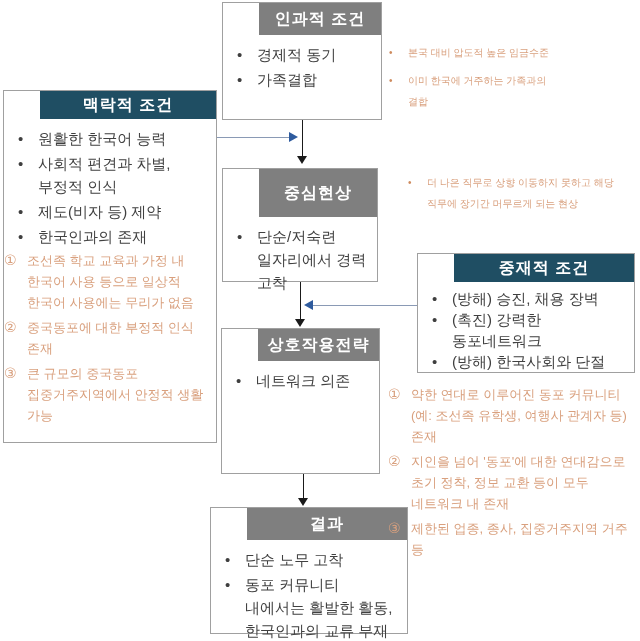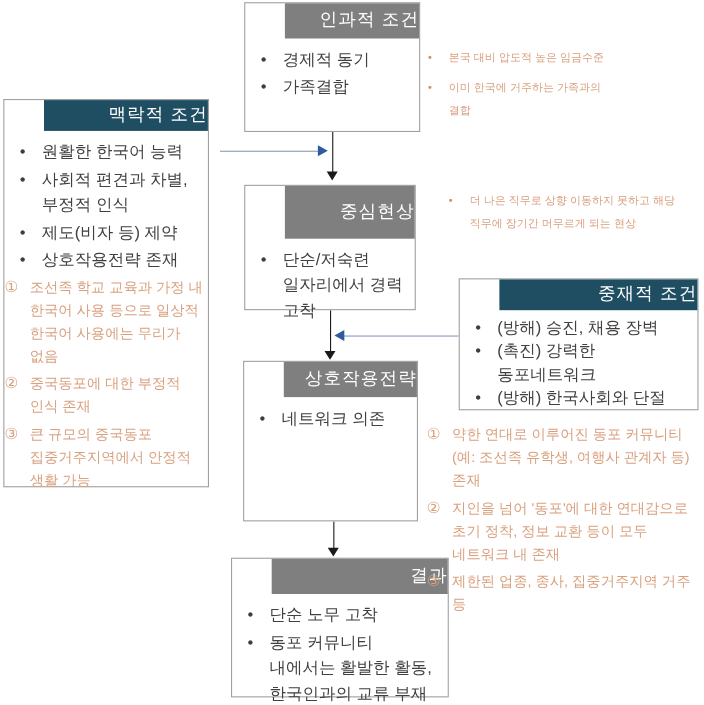--- a/index.html
+++ b/index.html
@@ -2,21 +2,21 @@
 <html><head>
 <meta charset="utf-8">
 <style>
   html,body { margin:0; padding:0; background:#ffffff; }
   #canvas {
     position:relative; width:640px; height:641px; background:#ffffff;
     font-family:"Liberation Sans","DejaVu Sans",sans-serif;
     overflow:hidden;
   }
   .box { position:absolute; background:#ffffff; border:1px solid #A0A0A0; box-sizing:border-box; z-index:2; }
-  .hdr { color:#ffffff; font-weight:400; font-size:16px; text-align:right; line-height:20px; letter-spacing:1px;margin-left:36px; }
+  .hdr { color:#ffffff; font-weight:700; font-size:16px; text-align:center; line-height:20px; letter-spacing:1px;margin-left:36px; }
   .hdr.gray { background:#7F7F7F; padding:6px 0; }
   .hdr.navy { background:#1F4E63; padding:4px 0; }
   .hdr.thin { padding:14px 0; }
   ul.bullets { list-style:none; margin:8px 4px 0 6px; padding:0; }
   ul.bullets li {
     position:relative; padding-left:28px; font-size:15px; color:#404040;
     line-height:23px; margin-bottom:2px; word-break:keep-all;
   }
   ul.bullets li::before { content:"•"; position:absolute; left:8px; color:#3F3F3F; }
   ol.notes { list-style:none; margin:0; padding:0; }
@@ -54,27 +54,27 @@
 <div id="canvas">
 
   <div class="box" style="left:222px;top:2px;width:160px;height:118px">
     <div class="hdr gray">인과적 조건</div>
     <ul class="bullets">
       <li>경제적 동기</li>
       <li>가족결합</li>
     </ul>
   </div>
 
-  <div class="box" style="left:3px;top:90px;width:187px;height:353px">
+  <div class="box" style="left:3px;top:90px;width:214px;height:353px">
     <div class="hdr navy">맥락적 조건</div>
     <ul class="bullets">
       <li>원활한 한국어 능력</li>
       <li>사회적 편견과 차별, 부정적 인식</li>
       <li>제도(비자 등) 제약</li>
-      <li>상호작용전략 존재</li>
+      <li>한국인과의 존재</li>
     </ul>
     <ol class="notes in-box-notes">
       <li>
         <span class="num">①</span>
         <span>조선족 학교 교육과 가정 내 한국어 사용 등으로 일상적 한국어 사용에는 무리가 없음</span>
       </li>
       <li>
         <span class="num">②</span>
         <span>중국동포에 대한 부정적 인식 존재</span>
       </li>

